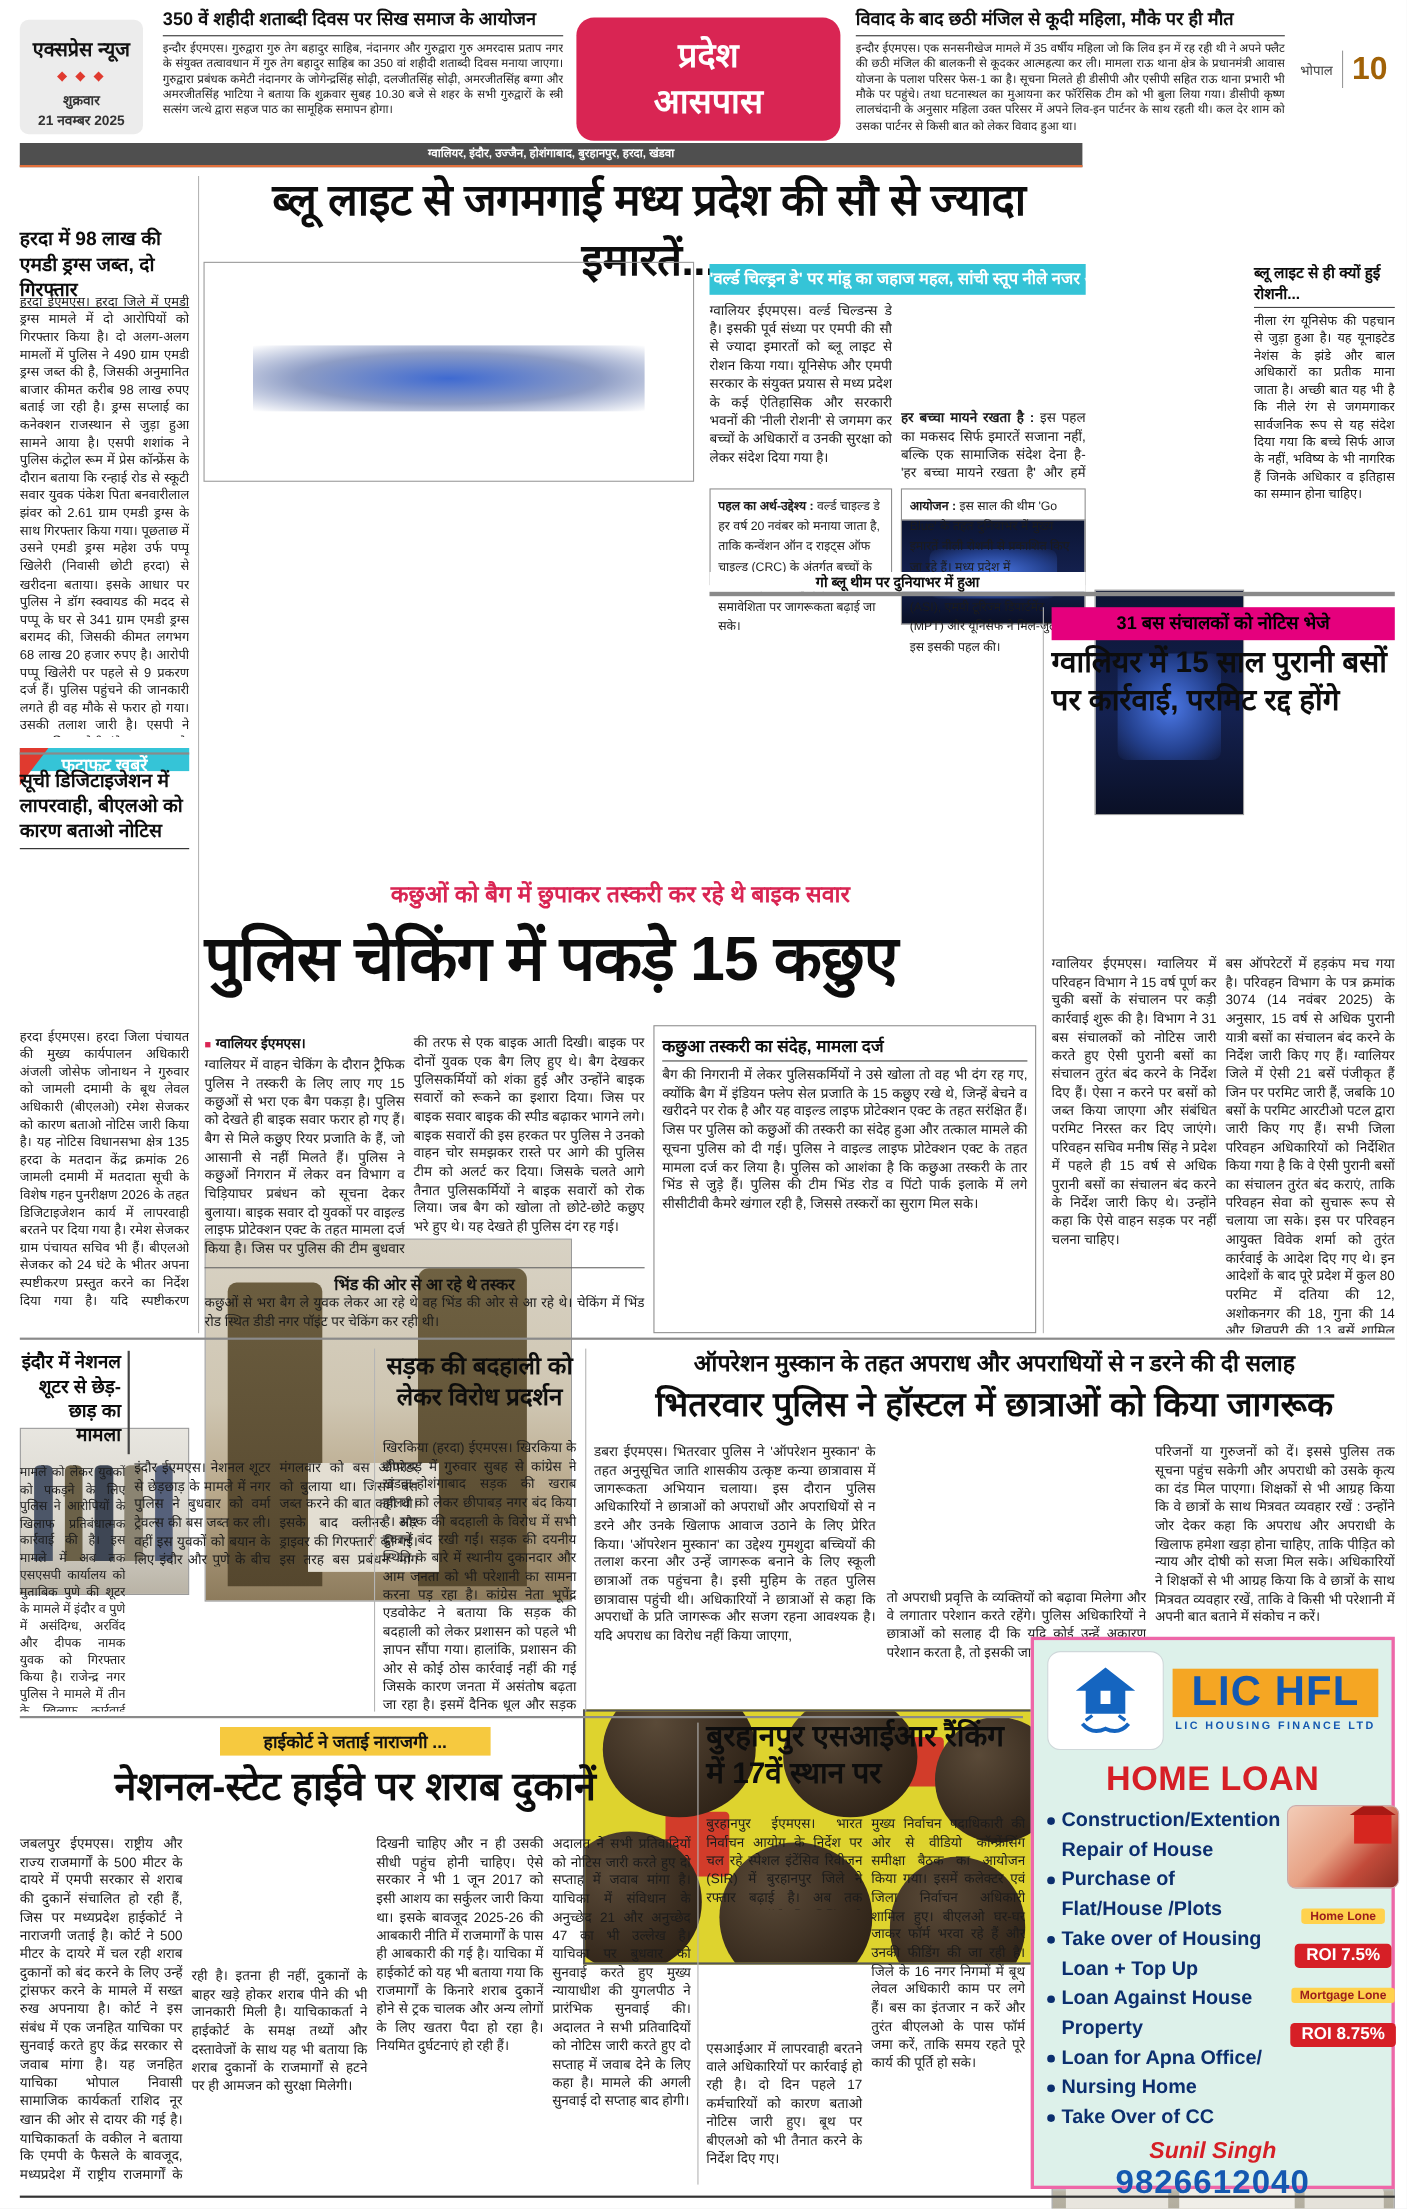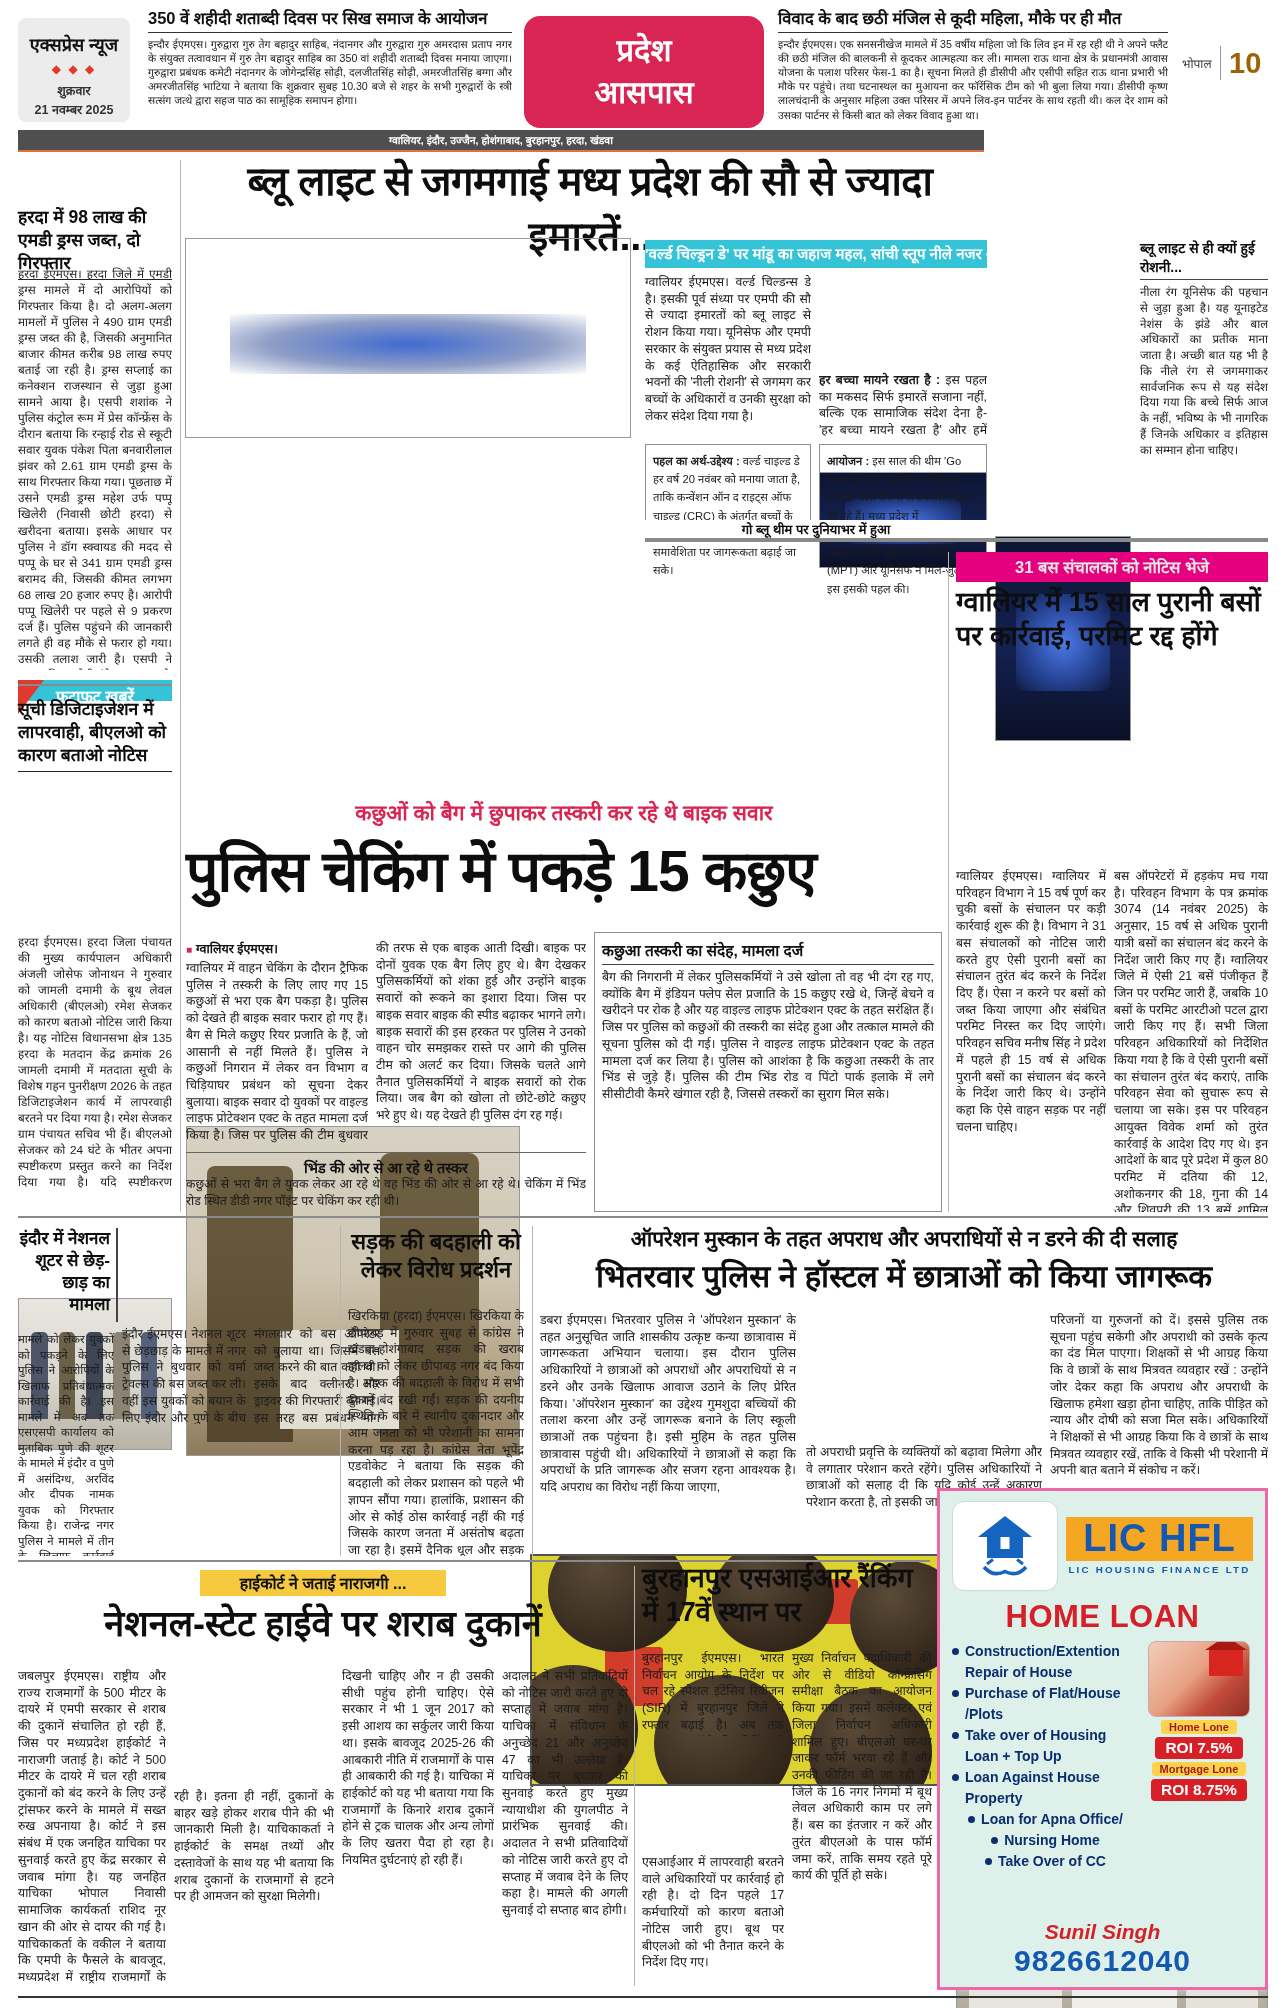--- a/index.html
+++ b/index.html
@@ -18,21 +18,21 @@
   .masthead .w{font-size:12.5px;font-weight:700;color:#333;line-height:1.5;}
   .secbox{background:#d92553;border-radius:16px;color:#fff;text-align:center;
           font-size:31px;font-weight:800;line-height:1.35;padding-top:14px;box-sizing:border-box;}
   .citystrip{background:#4f4f4f;border-bottom:2.5px solid #e2703c;color:#fff;
              font-size:10.5px;text-align:center;line-height:20px;font-weight:600;}
   .pg{display:flex;align-items:center;gap:8px;}
   .pg .c{font-size:12px;color:#404040;}
   .pg .bar{width:1.5px;height:34px;background:#999;}
   .pg .n{font-size:29px;font-weight:800;color:#a16207;}
   .kick-cyan{background:#35c4d7;color:#fff;font-weight:800;font-size:15px;text-align:center;line-height:28px;overflow:hidden;white-space:nowrap;}
-  .kick-mag{background:#e5007d;color:#e5e5e5;font-weight:800;font-size:16.5px;text-align:center;line-height:30px;overflow:hidden;}
+  .kick-mag{background:#e5007d;color:#000000;font-weight:800;font-size:16.5px;text-align:center;line-height:30px;overflow:hidden;}
   .kick-red{color:#d92553;font-weight:800;font-size:21px;text-align:center;}
   .quickhead{background:#35c4d7;color:#fff;font-weight:800;font-size:16px;line-height:34px;text-align:center;position:relative;}
   .quickhead .tri{position:absolute;left:0;top:0;width:0;height:0;border-top:34px solid #e03a2f;border-right:26px solid transparent;}
   .box{border:1.2px solid #8f8f8f;box-sizing:border-box;padding:6px 7px;}
   .boxtitle{font-weight:800;font-size:15.5px;border-bottom:1.4px solid #444;padding-bottom:3px;margin-bottom:4px;}
   .subhead{font-weight:800;font-size:14.5px;text-align:center;border-top:1.2px solid #666;padding-top:4px;}
   .byline{font-weight:800;font-size:12.5px;}
   .byline .sq{color:#d92553;font-size:10px;margin-right:4px;}
   .ph{overflow:hidden;position:relative;border:1px solid #9a9a9a;box-sizing:border-box;}
   .ph-mandu{background:linear-gradient(#9aa5b6 0%,#8workaround 0%,#8b97aa 38%,#31477a 42%,#1b2c55 60%,#0e1b3c 78%,#091331 100%);}
@@ -52,23 +52,23 @@
   .ph-office .p{position:absolute;width:11%;height:58%;top:22%;border-radius:5px 5px 0 0;}
   .adwrap{border:3px solid #ee67a8;background:#ddf1ea;box-sizing:border-box;padding:10px 12px;display:flex;flex-direction:column;}
   .adlogo{display:flex;align-items:center;gap:8px;}
   .adlogo .lbox{width:104px;height:88px;background:#fff;border-radius:12px;display:flex;align-items:center;justify-content:center;flex-shrink:0;border:1px solid #cfd8da;}
   .adbrand{flex:1;}
   .adbrand .b1{background:#f5a623;color:#1458b0;font-weight:800;font-size:38px;line-height:1.05;text-align:center;letter-spacing:1px;padding:2px 0;}
   .adbrand .b2{color:#1458b0;font-size:9.8px;letter-spacing:2.2px;text-align:center;font-weight:700;margin-top:3px;}
   .adtitle{color:#d61f26;font-weight:800;font-size:31px;text-align:center;margin:8px 0 6px;letter-spacing:.5px;}
   .adcols{display:flex;flex:1;gap:6px;}
   .adbullets{flex:1.35;}
-  .ad-li{display:flex;gap:6px;color:#0b2e6e;font-weight:700;font-size:14px;line-height:1.5;align-items:baseline;justify-content:center;}
+  .ad-li{display:flex;gap:6px;color:#0b2e6e;font-weight:700;font-size:18px;line-height:1.5;align-items:baseline;}
   .ad-li .dot{width:7px;height:7px;background:#0b2e6e;border-radius:50%;flex-shrink:0;position:relative;top:-1px;}
-  .adright{width:108px;display:flex;flex-direction:column;align-items:center;gap:3px;}
+  .adright{width:108px;display:flex;flex-direction:column;align-items:center;gap:18px;}
   .adcouple{width:100px;height:74px;border-radius:8px;background:linear-gradient(135deg,#f3cdb8 0%,#e7a184 45%,#c24b3a 70%,#8f2f23 100%);border:1px solid #caa;position:relative;overflow:hidden;}
   .adcouple .h{position:absolute;right:6px;top:8px;width:34px;height:26px;background:#d6261f;}
   .adcouple .h:before{content:"";position:absolute;left:-4px;top:-14px;border-left:21px solid transparent;border-right:21px solid transparent;border-bottom:14px solid #a81914;}
   .badge-l{background:#ffd24d;color:#9b1c1c;font-weight:800;font-size:11px;padding:1px 8px;border-radius:3px;}
   .badge-v{background:#d61f26;color:#fff;font-weight:800;font-size:15.5px;padding:2px 10px;border-radius:4px;}
   .adfoot{text-align:center;margin-top:6px;}
   .adfoot .nm{color:#d61f26;font-weight:800;font-style:italic;font-size:21px;}
   .adfoot .tel{color:#1458b0;font-weight:800;font-size:30px;letter-spacing:1px;line-height:1.1;}
 </style>
 </head>

